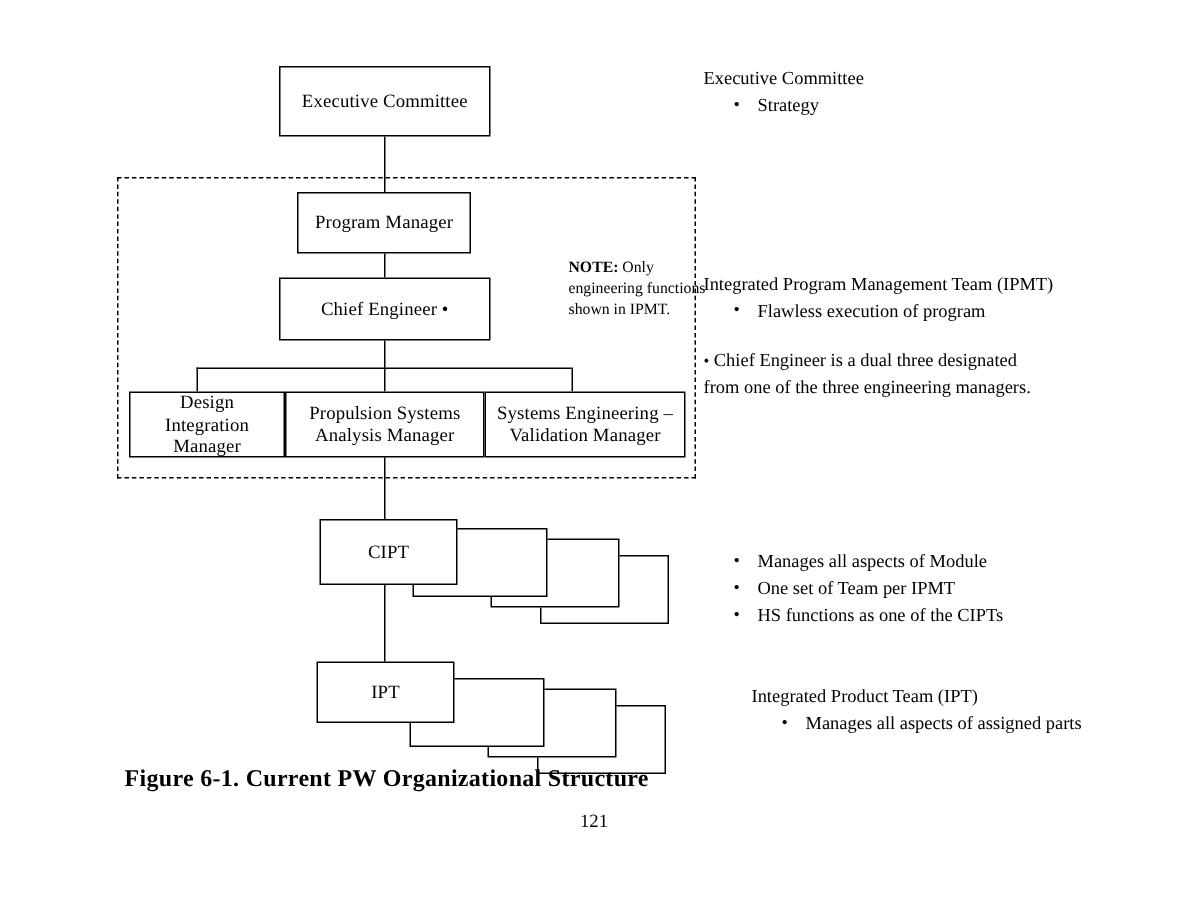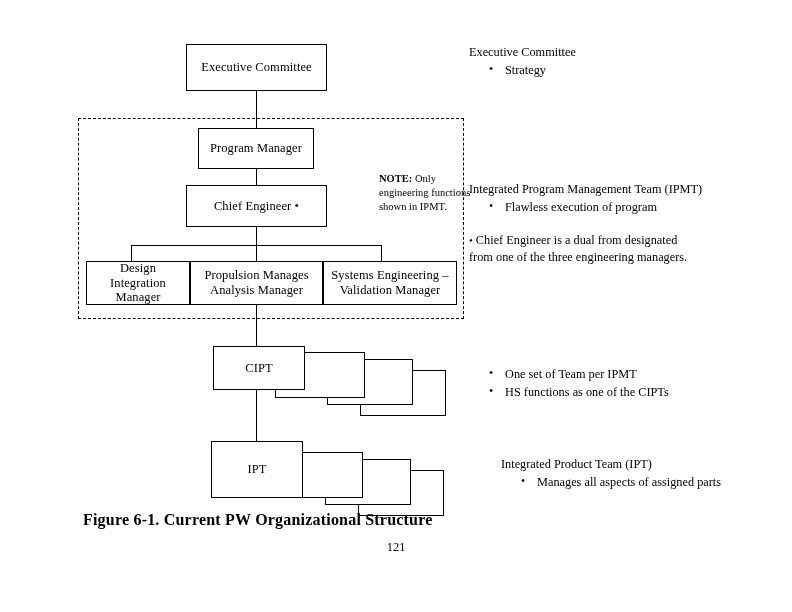--- a/index.html
+++ b/index.html
@@ -147,21 +147,21 @@
   <div class="vline" style="left:381px; top:245px; height:16px;"></div>
 
   <div class="node" style="left:86px; top:261px; width:104px; height:44px;">
     <span>
       <span>Design Integration</span>
       <span>Manager</span>
     </span>
   </div>
   <div class="node" style="left:190px; top:261px; width:133px; height:44px;">
     <span>
-      <span>Propulsion Manages</span>
+      <span>Propulsion Systems</span>
       <span>Analysis Manager</span>
     </span>
   </div>
   <div class="node" style="left:323px; top:261px; width:134px; height:44px;">
     <span>
       <span>Systems Engineering –</span>
       <span>Validation Manager</span>
     </span>
   </div>
 
@@ -177,45 +177,46 @@
   <div class="node" style="left:275px; top:352px; width:90px; height:46px;"></div>
   <div class="node" style="left:213px; top:346px; width:92px; height:44px;">
     <span>CIPT</span>
   </div>
 
   <div class="vline" style="left:256px; top:390px; height:59px;"></div>
 
   <div class="node" style="left:358px; top:470px; width:86px; height:46px;"></div>
   <div class="node" style="left:325px; top:459px; width:86px; height:46px;"></div>
   <div class="node" style="left:273px; top:452px; width:90px; height:46px;"></div>
-  <div class="node" style="left:211px; top:441px; width:92px; height:57px;">
+  <div class="node" style="left:211px; top:441px; width:92px; height:41px;">
     <span>IPT</span>
   </div>
 
   <div class="annot" style="left:469px; top:44px;">
     <span class="annot-title">Executive Committee</span>
     <ul>
       <li>Strategy</li>
     </ul>
   </div>
 
   <div class="annot" style="left:469px; top:181px;">
     <span class="annot-title">Integrated Program Management Team (IPMT)</span>
     <ul>
       <li>Flawless execution of program</li>
     </ul>
   </div>
 
   <div class="footnote" style="left:469px; top:232px;">
-    <span class="fn-mark">•</span><span>Chief Engineer is a dual from designated</span><br>
+    <span class="fn-mark">•</span><span>Chief Engineer is a dual three designated</span><br>
     <span>from one of the three engineering managers.</span>
   </div>
 
   <div class="annot" style="left:469px; top:366px;">
     <ul>
+      <li>Manages all aspects of Module</li>
       <li>One set of Team per IPMT</li>
       <li>HS functions as one of the CIPTs</li>
     </ul>
   </div>
 
   <div class="annot" style="left:469px; top:456px;margin-left:32px;">
     <span class="annot-title">Integrated Product Team (IPT)</span>
     <ul>
       <li>Manages all aspects of assigned parts</li>
     </ul>

